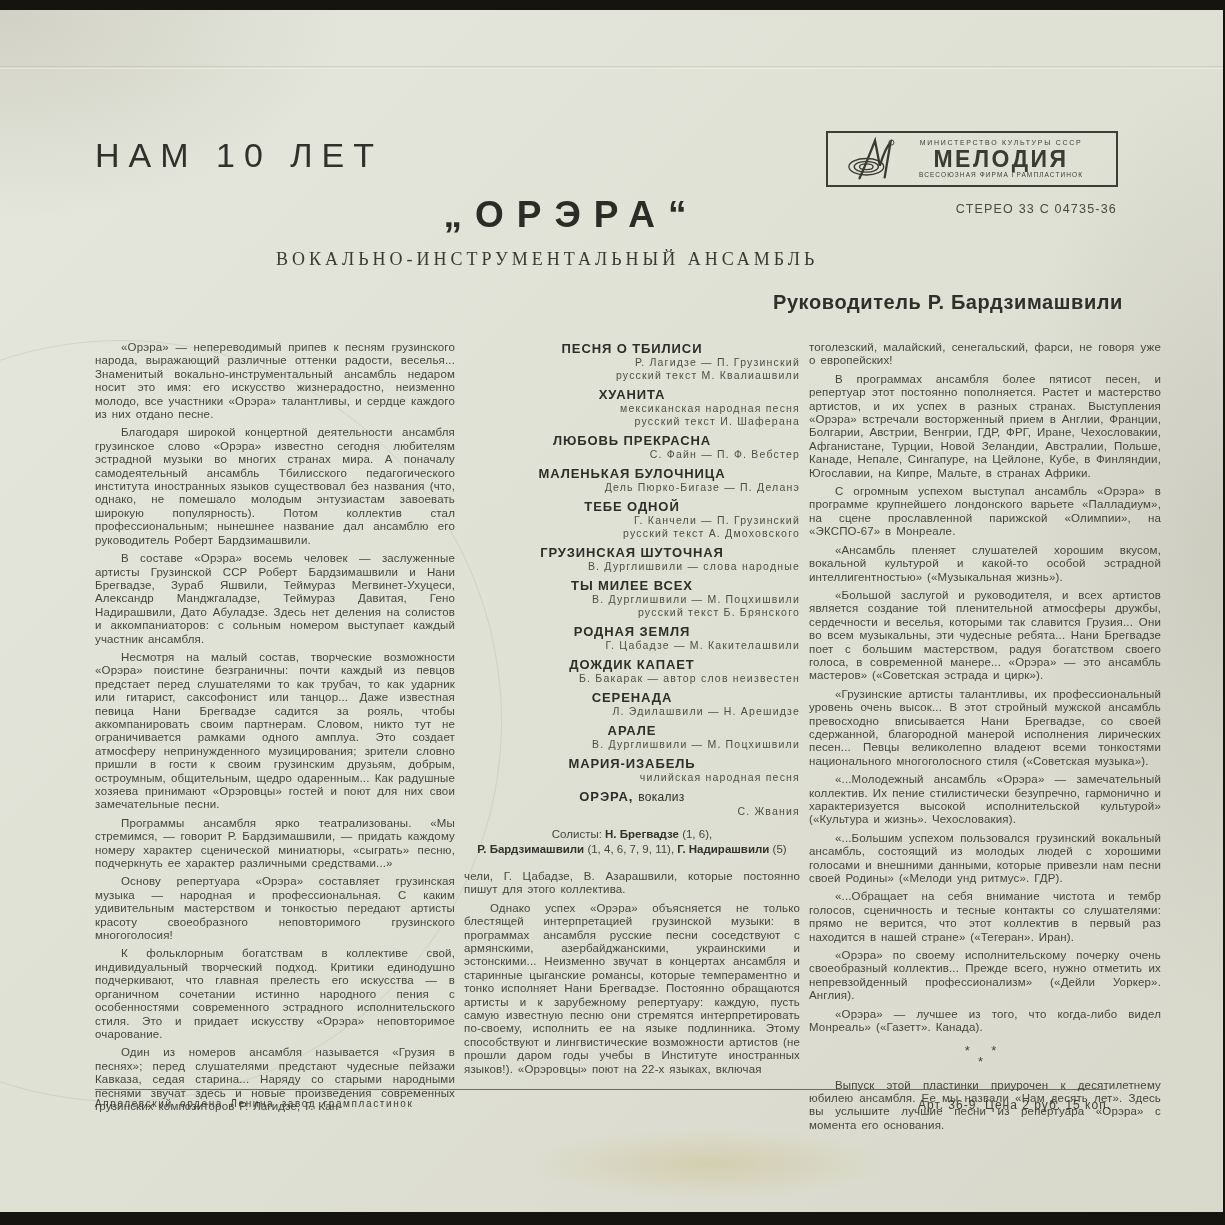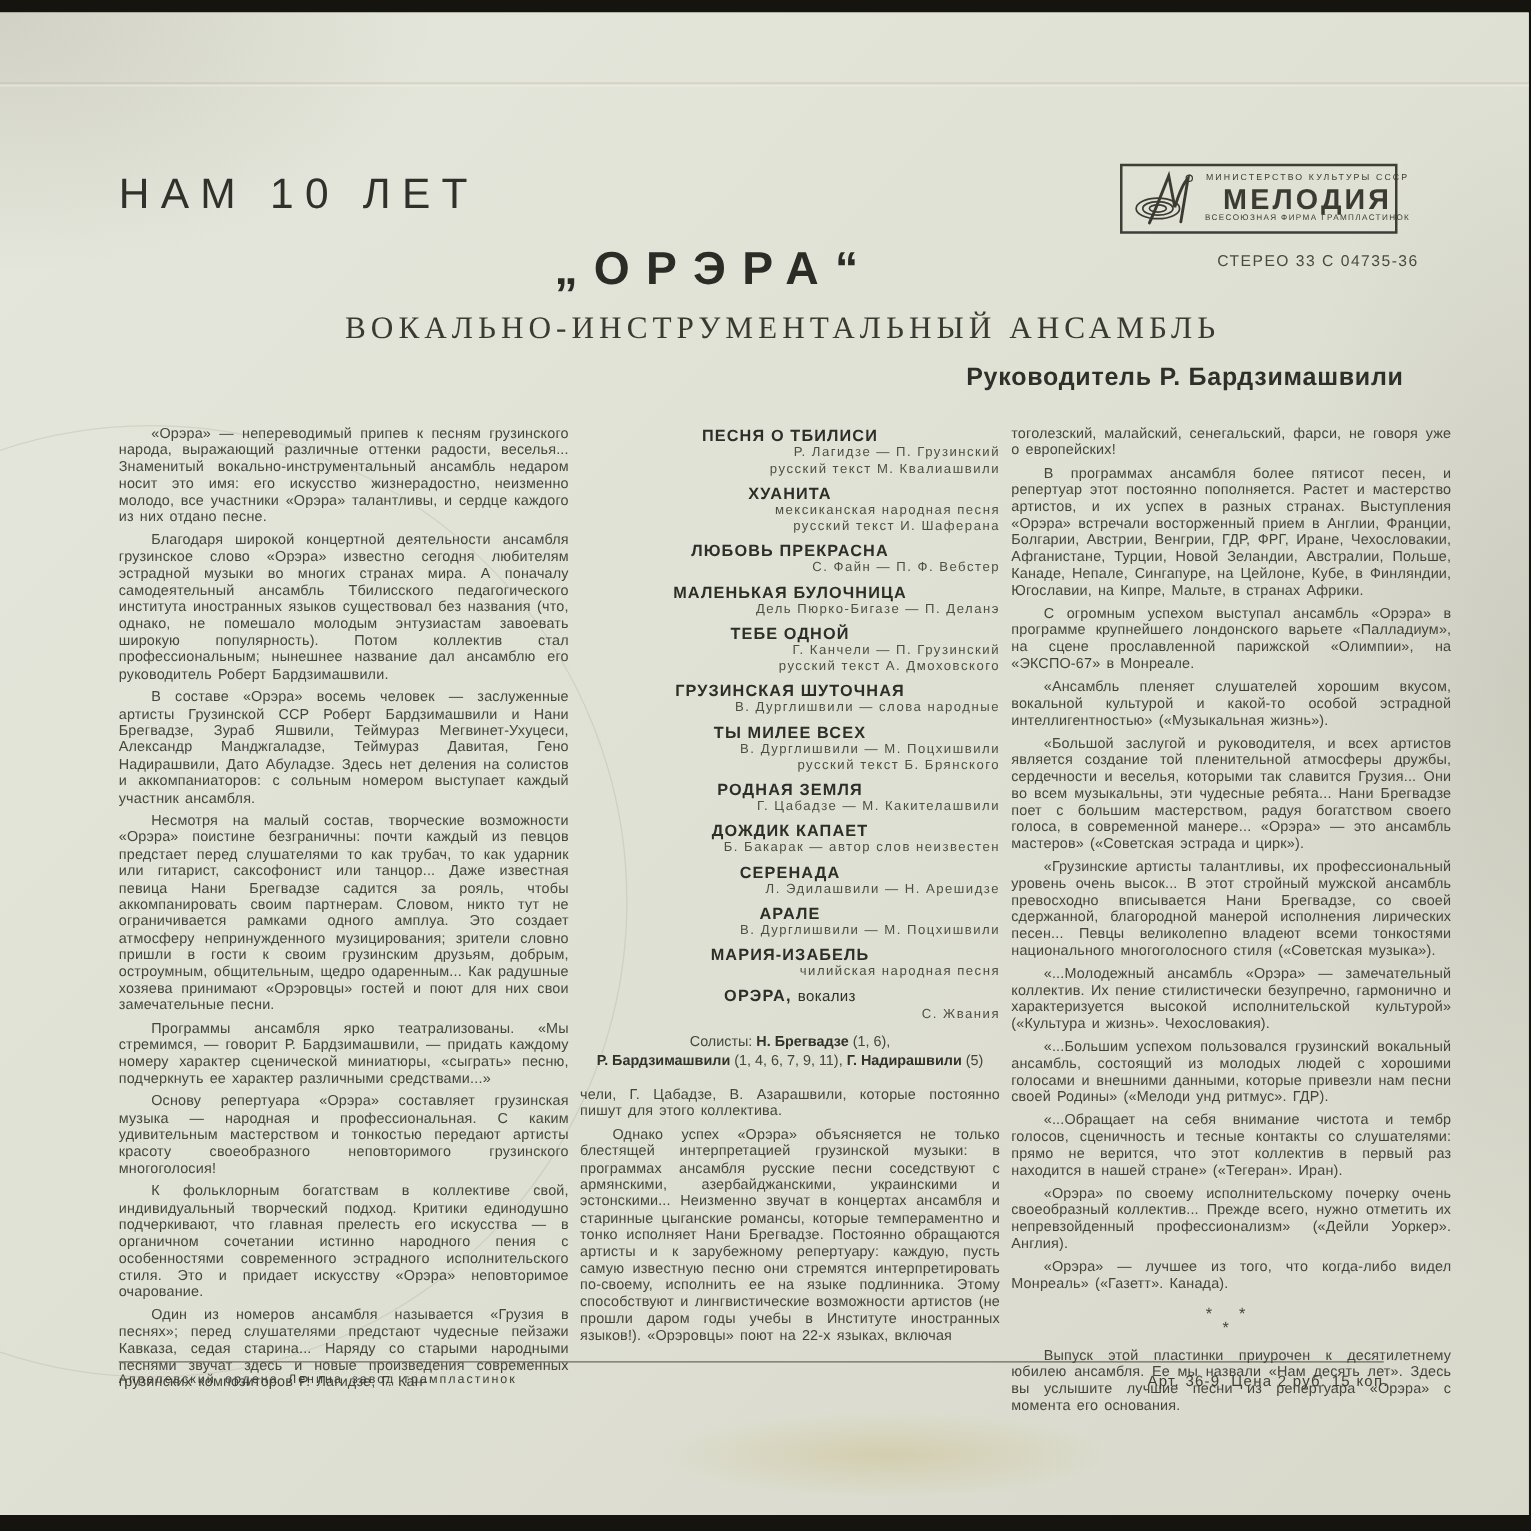--- a/index.html
+++ b/index.html
@@ -24,41 +24,41 @@
   .ring{
     position:absolute;left:-260px;top:330px;width:760px;height:760px;border-radius:50%;
     border:1px solid rgba(115,110,90,0.15);
   }
   
   .nam{
     position:absolute;left:95px;top:126px;
     font-size:34px;letter-spacing:9px;color:#30312b;white-space:nowrap;
   }
   .logo-box{
-    position:absolute;top:121px;right:105px;width:222px;height:56px;
+    position:absolute;top:121px;right:105px;width:292px;height:56px;
     border:2px solid #3e3e37;box-sizing:border-box;
-    display:flex;align-items:center;padding:2px 8px;color:#3b3b34;
+    display:flex;align-items:center;padding:2px 18px;color:#3b3b34;
   }
   .logo-icon{flex:0 0 58px;height:46px;}
   .logo-text{flex:1;text-align:center;line-height:1;}
   .logo-ministry{font-size:7px;letter-spacing:1.7px;white-space:nowrap;margin-bottom:2px;}
   .logo-brand{font-size:23px;letter-spacing:2.5px;font-weight:700;white-space:nowrap;line-height:22px;}
   .logo-firm{font-size:6.5px;letter-spacing:1.1px;white-space:nowrap;margin-top:2px;}
   .stereo{
-    position:absolute;right:88px;top:192px;
+    position:absolute;right:106px;top:192px;
     font-size:12.5px;letter-spacing:1.2px;color:#4a4a42;white-space:nowrap;
   }
   .orera-title{
     position:absolute;left:0;right:80px;top:184px;text-align:center;
     font-size:37px;font-weight:bold;letter-spacing:13px;color:#2b2c26;white-space:nowrap;
   }
   .subtitle{
     position:absolute;left:276px;top:239px;
     font-family:"Liberation Serif", serif;font-weight:400;
-    font-size:25px;letter-spacing:4px;color:#3a3a33;white-space:nowrap;
+    font-size:18px;letter-spacing:4px;color:#3a3a33;white-space:nowrap;
   }
   .leader{
     position:absolute;right:100px;top:281px;
     font-size:20px;font-weight:bold;letter-spacing:0.6px;color:#2f302a;white-space:nowrap;
   }
   
   .columns{
     position:absolute;left:95px;top:331px;
     display:grid;grid-template-columns:360px 336px 352px;column-gap:9px;
     color:#45453e;

